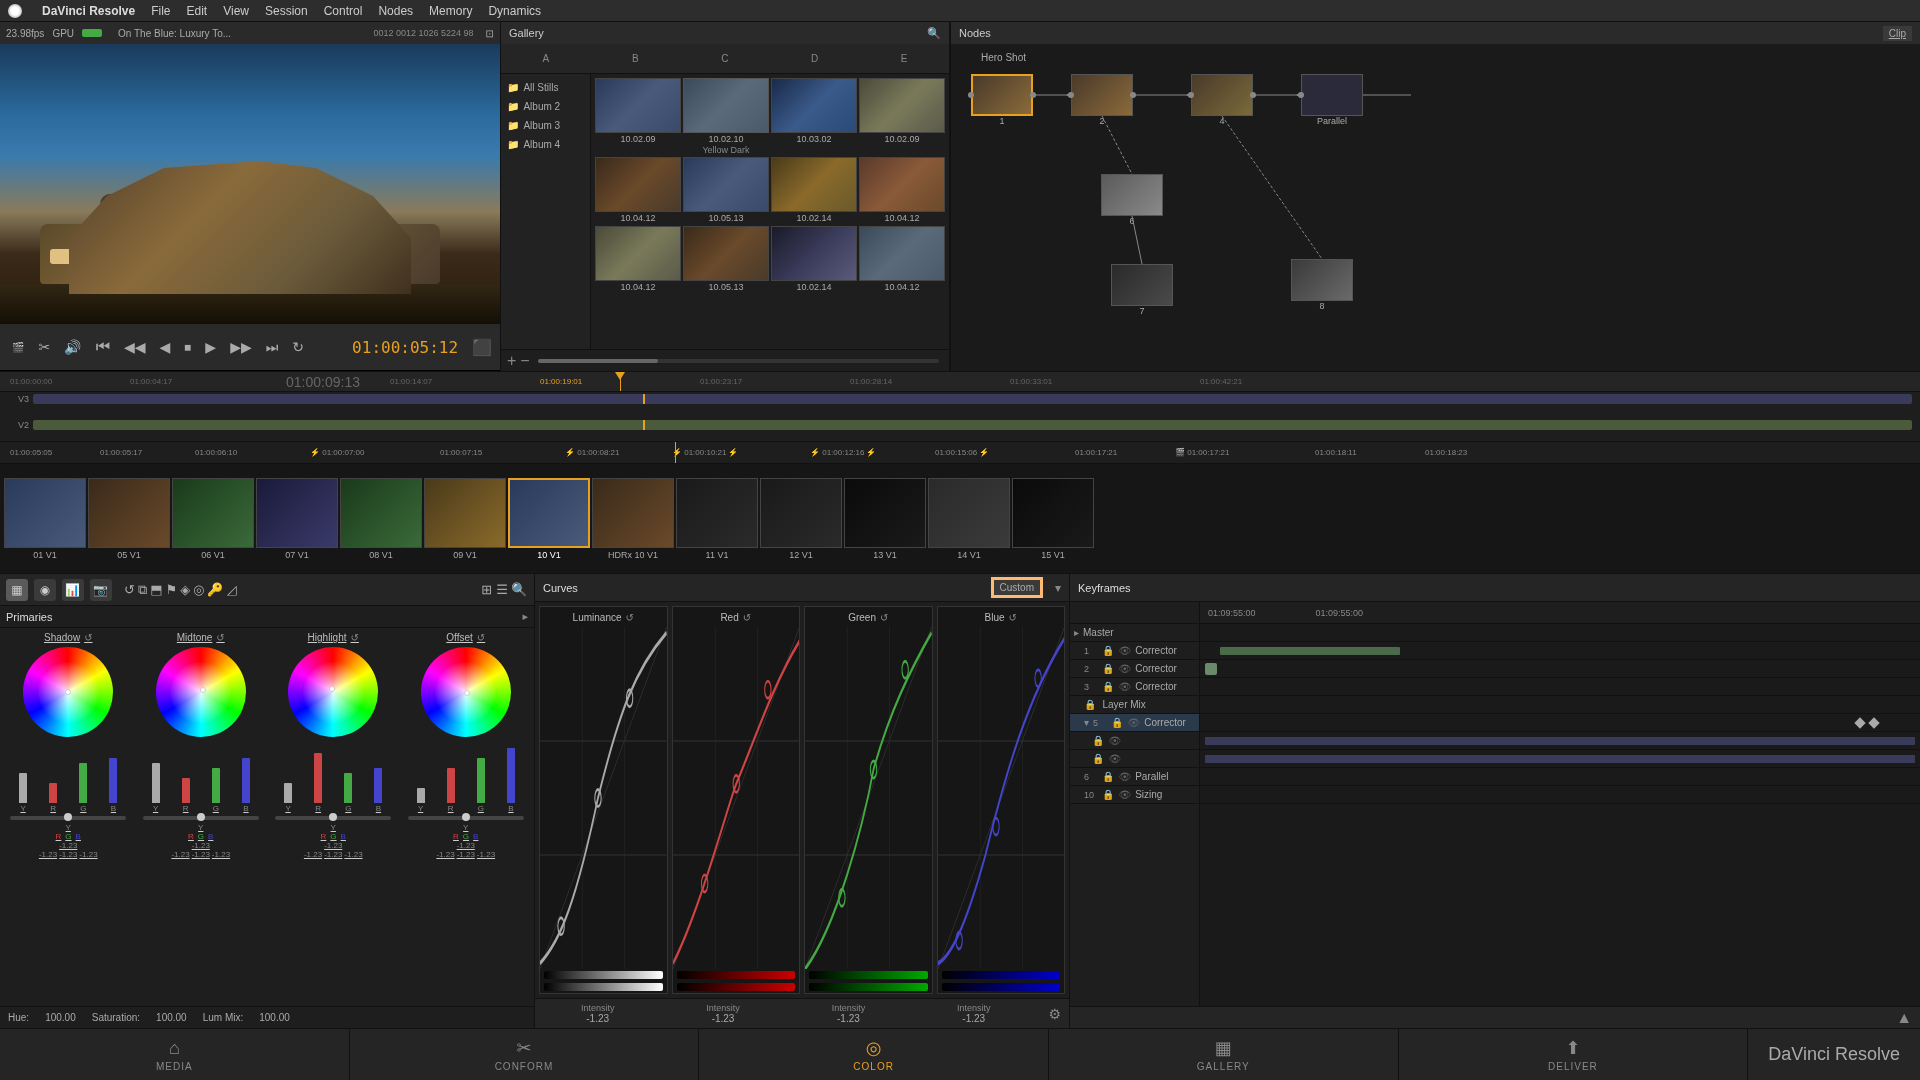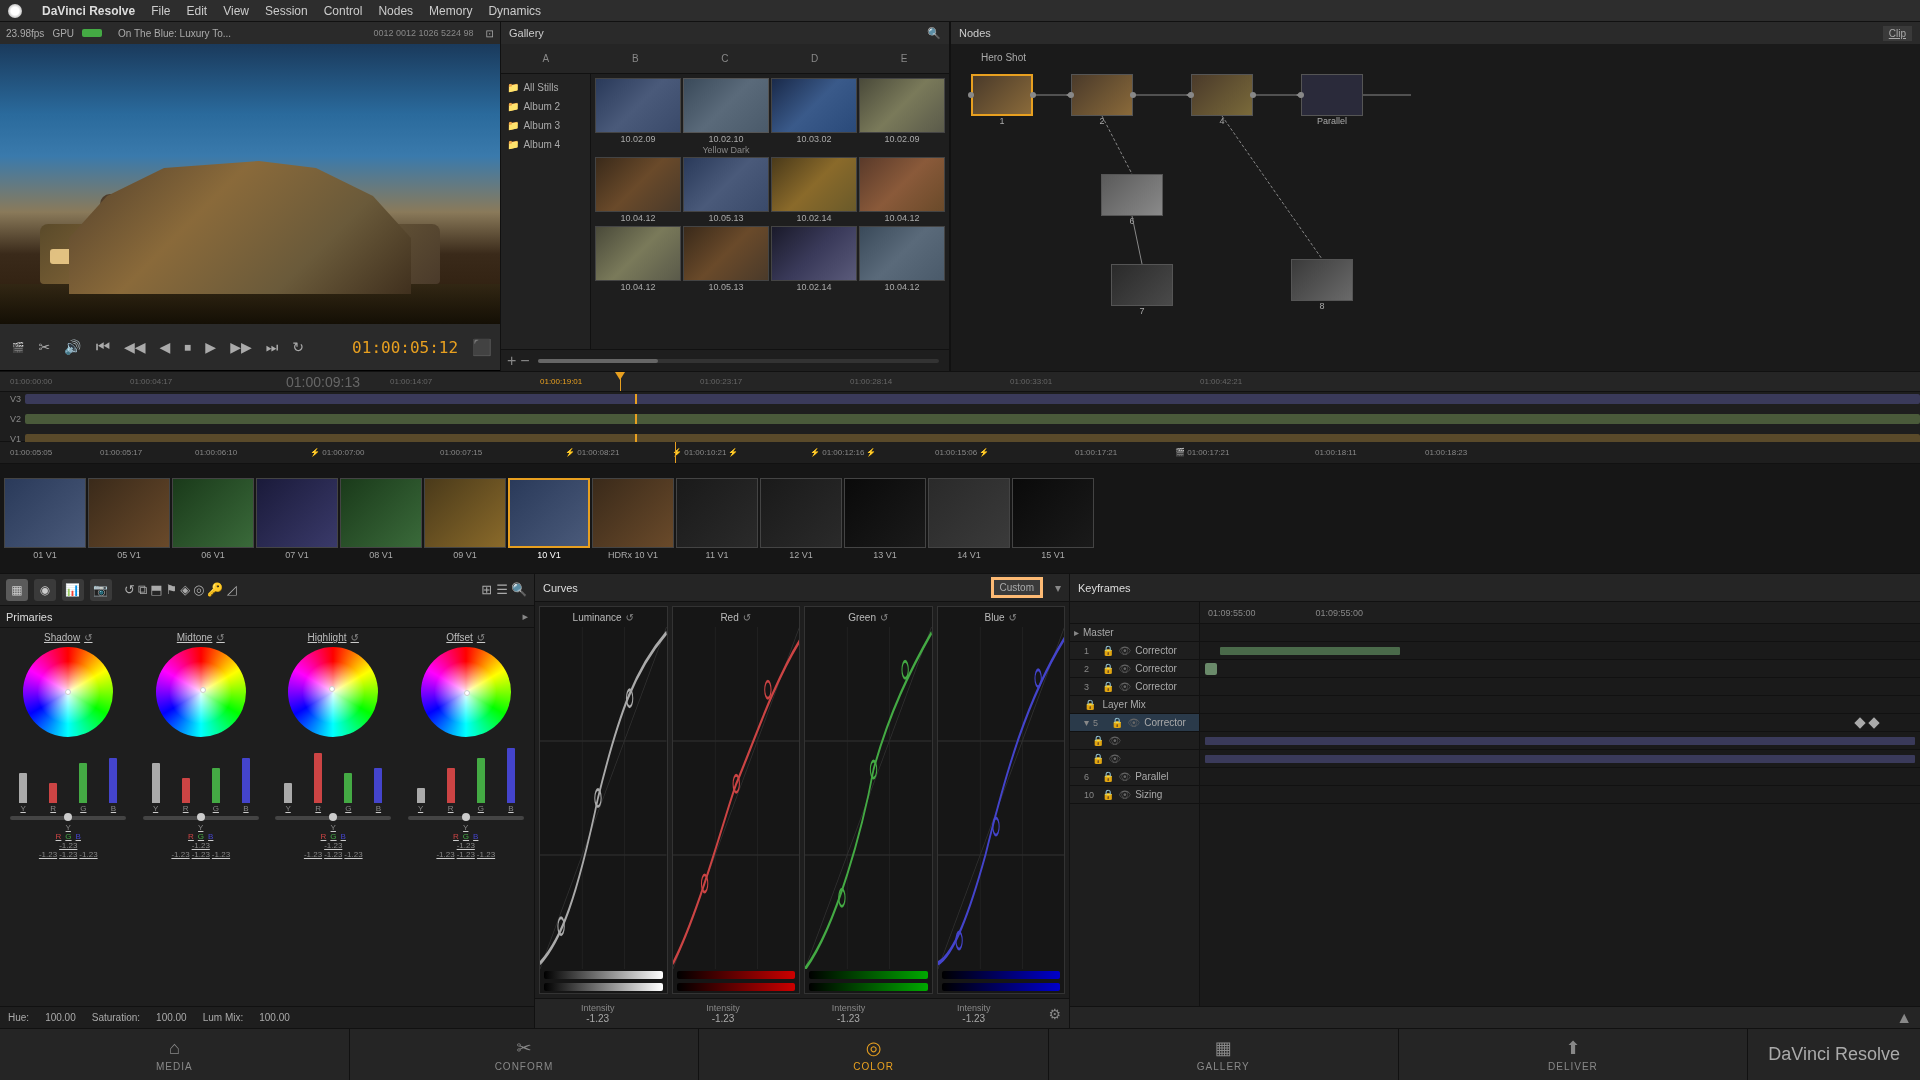--- a/index.html
+++ b/index.html
@@ -234,22 +234,22 @@
       background: #252525;
       display: flex;
       align-items: center;
       padding: 0 4px;
       border-bottom: 1px solid #111;
     }
     #timeline-tracks {
       height: 50px;
       display: flex;
       flex-direction: column;
-      gap: 10px;
-      padding: 2px 0;
+      gap: 16px;
+      padding: 2px 8px;
       position: relative;
     }
     .track-row {
       height: 14px;
       display: flex;
       align-items: center;
     }
     .track-label {
       width: 25px;
       font-size: 9px;

